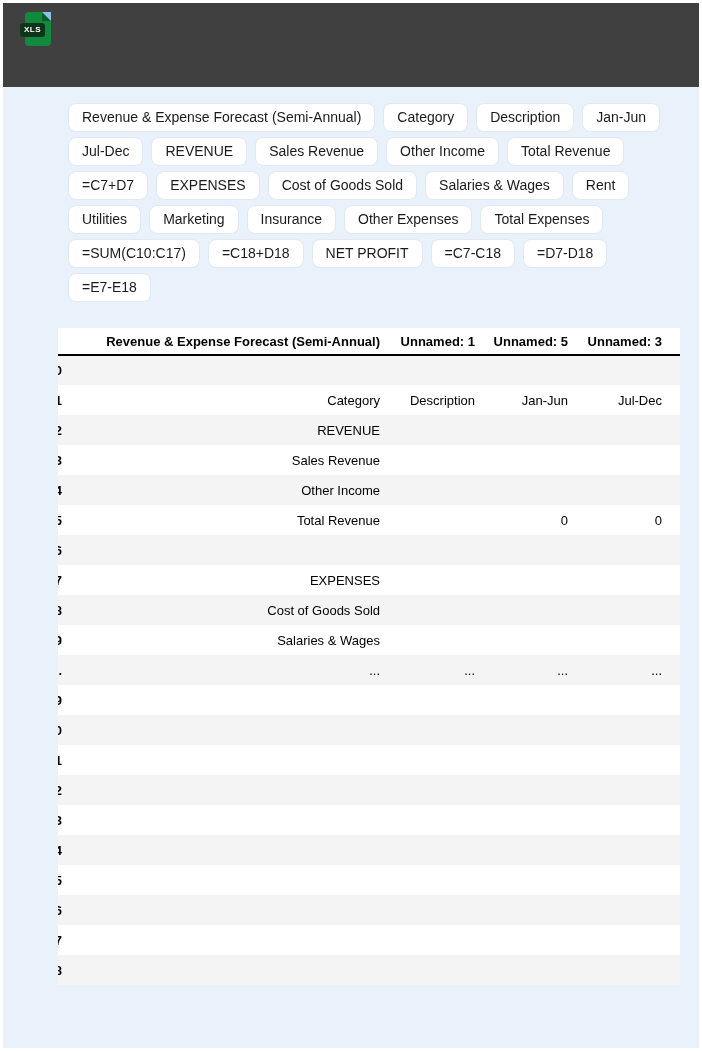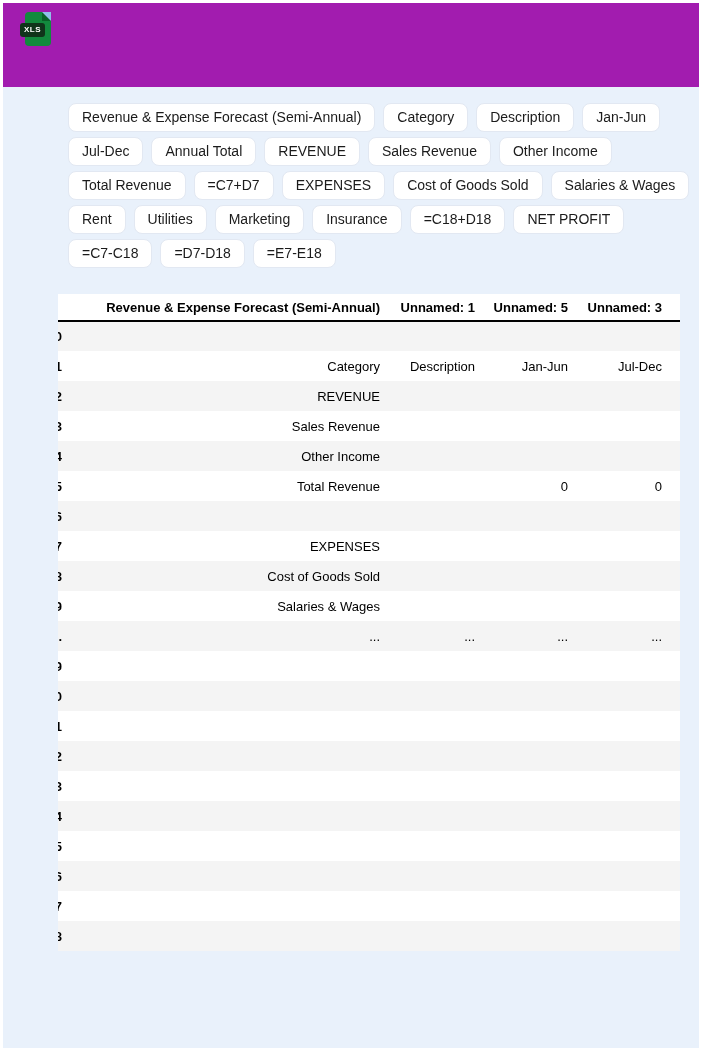--- a/index.html
+++ b/index.html
@@ -3,21 +3,21 @@
 <meta charset="utf-8">
 <style>
   * { box-sizing: border-box; margin: 0; padding: 0; }
   html, body { background: #ffffff; font-family: "Liberation Sans", sans-serif; }
   .page {
     width: 696px; height: 1045px; margin: 3px;
     background: #e9f1fb; overflow: hidden; position: relative;
   }
   
   .app-header {
-    background: #a21caf; color: #ffffff;
+    background: #404040; color: #ffffff;
     padding: 9px 16px 9px 14px; min-height: 84px;
   }
   .app-title { font-size: 21.5px; font-weight: 400; line-height: 34px; letter-spacing: 0.2px; }
   .xls-icon {
     position: relative; display: inline-block; width: 26px; height: 34px;
     background: #128a3d; border-radius: 4px; vertical-align: -9px;
     margin: 0 17px 0 8px;
   }
   .xls-fold {
     position: absolute; top: 0; right: 0; width: 0; height: 0;
@@ -70,33 +70,35 @@
       </span>
     </div>
   </div>
 
   <div class="chips">
       <div class="chip">Revenue &amp; Expense Forecast (Semi-Annual)</div>
       <div class="chip">Category</div>
       <div class="chip">Description</div>
       <div class="chip">Jan-Jun</div>
       <div class="chip">Jul-Dec</div>
-      <div class="chip">Annual Total</div>
       <div class="chip">REVENUE</div>
       <div class="chip">Sales Revenue</div>
       <div class="chip">Other Income</div>
       <div class="chip">Total Revenue</div>
       <div class="chip">=C7+D7</div>
       <div class="chip">EXPENSES</div>
       <div class="chip">Cost of Goods Sold</div>
       <div class="chip">Salaries &amp; Wages</div>
       <div class="chip">Rent</div>
       <div class="chip">Utilities</div>
       <div class="chip">Marketing</div>
       <div class="chip">Insurance</div>
+      <div class="chip">Other Expenses</div>
+      <div class="chip">Total Expenses</div>
+      <div class="chip">=SUM(C10:C17)</div>
       <div class="chip">=C18+D18</div>
       <div class="chip">NET PROFIT</div>
       <div class="chip">=C7-C18</div>
       <div class="chip">=D7-D18</div>
       <div class="chip">=E7-E18</div>
     </div>
 
   <div class="table-card">
     <table class="preview">
       <colgroup>

